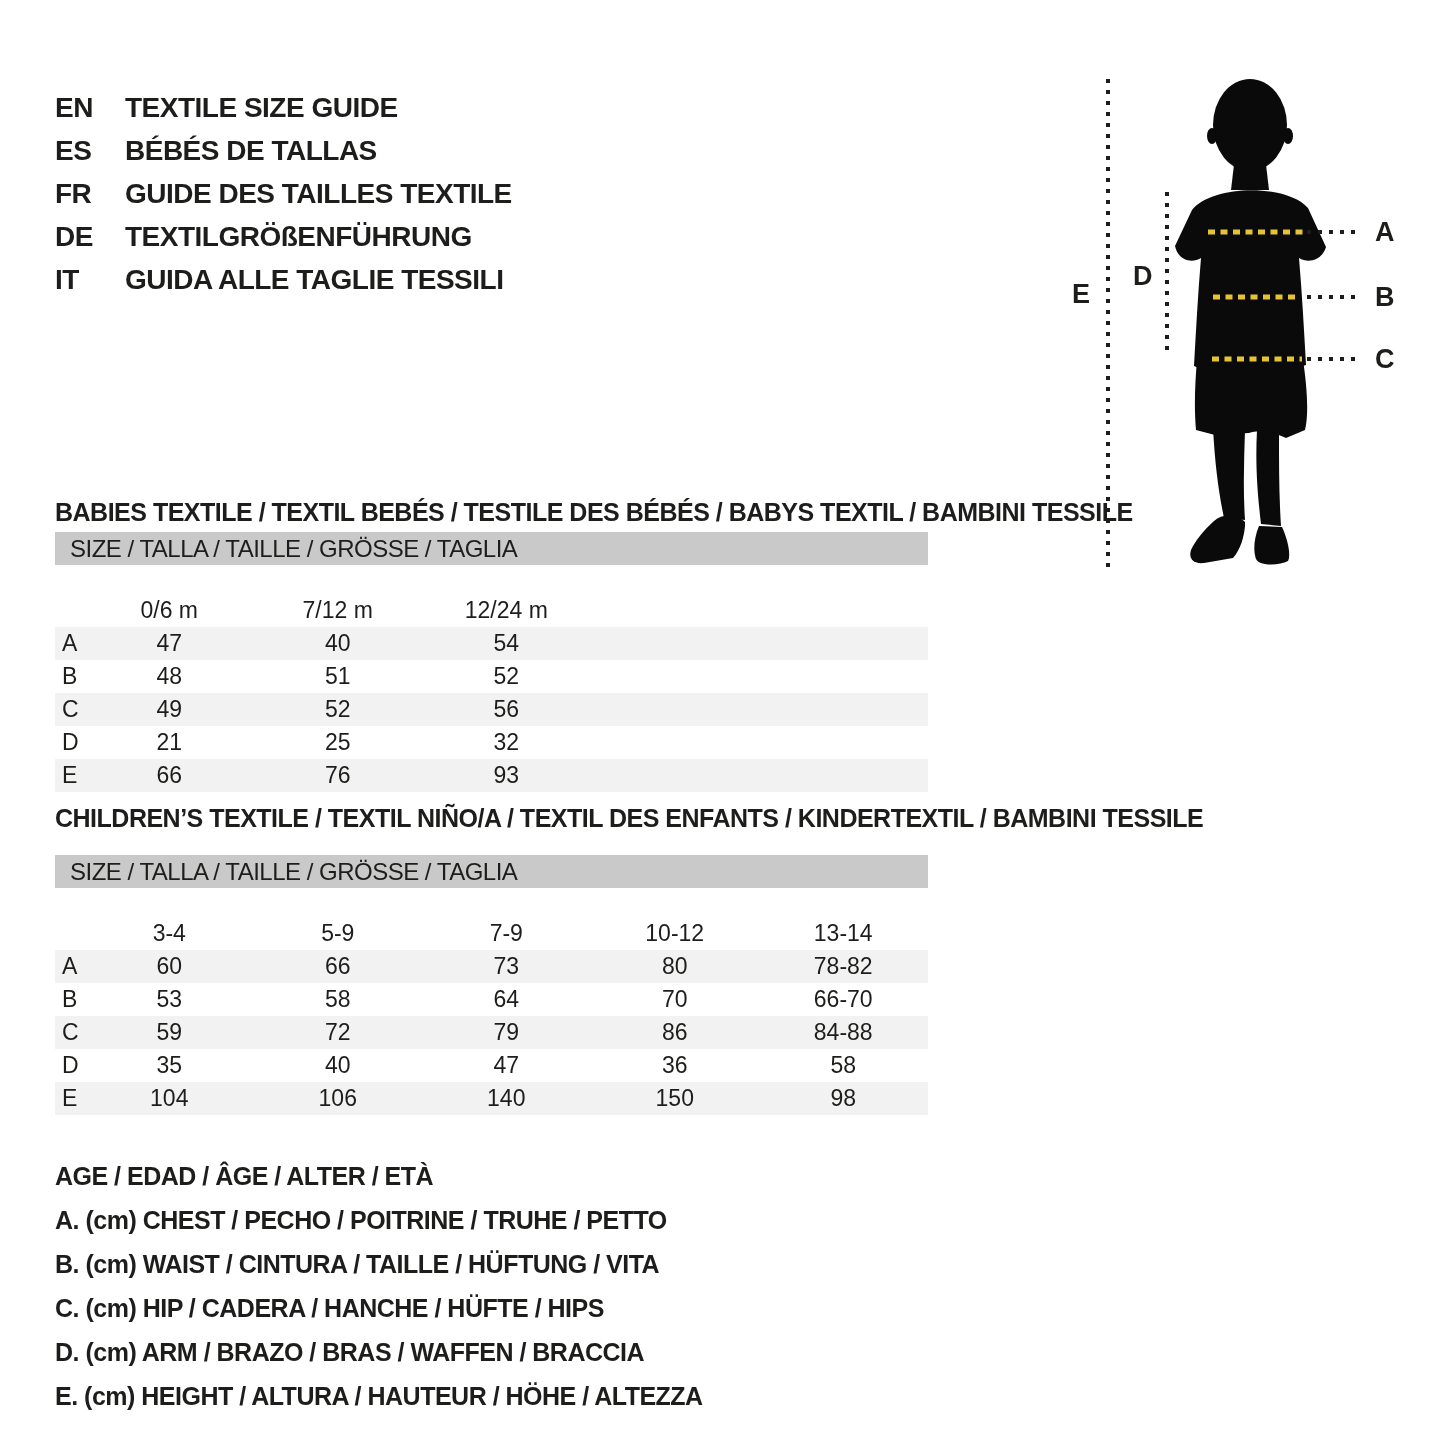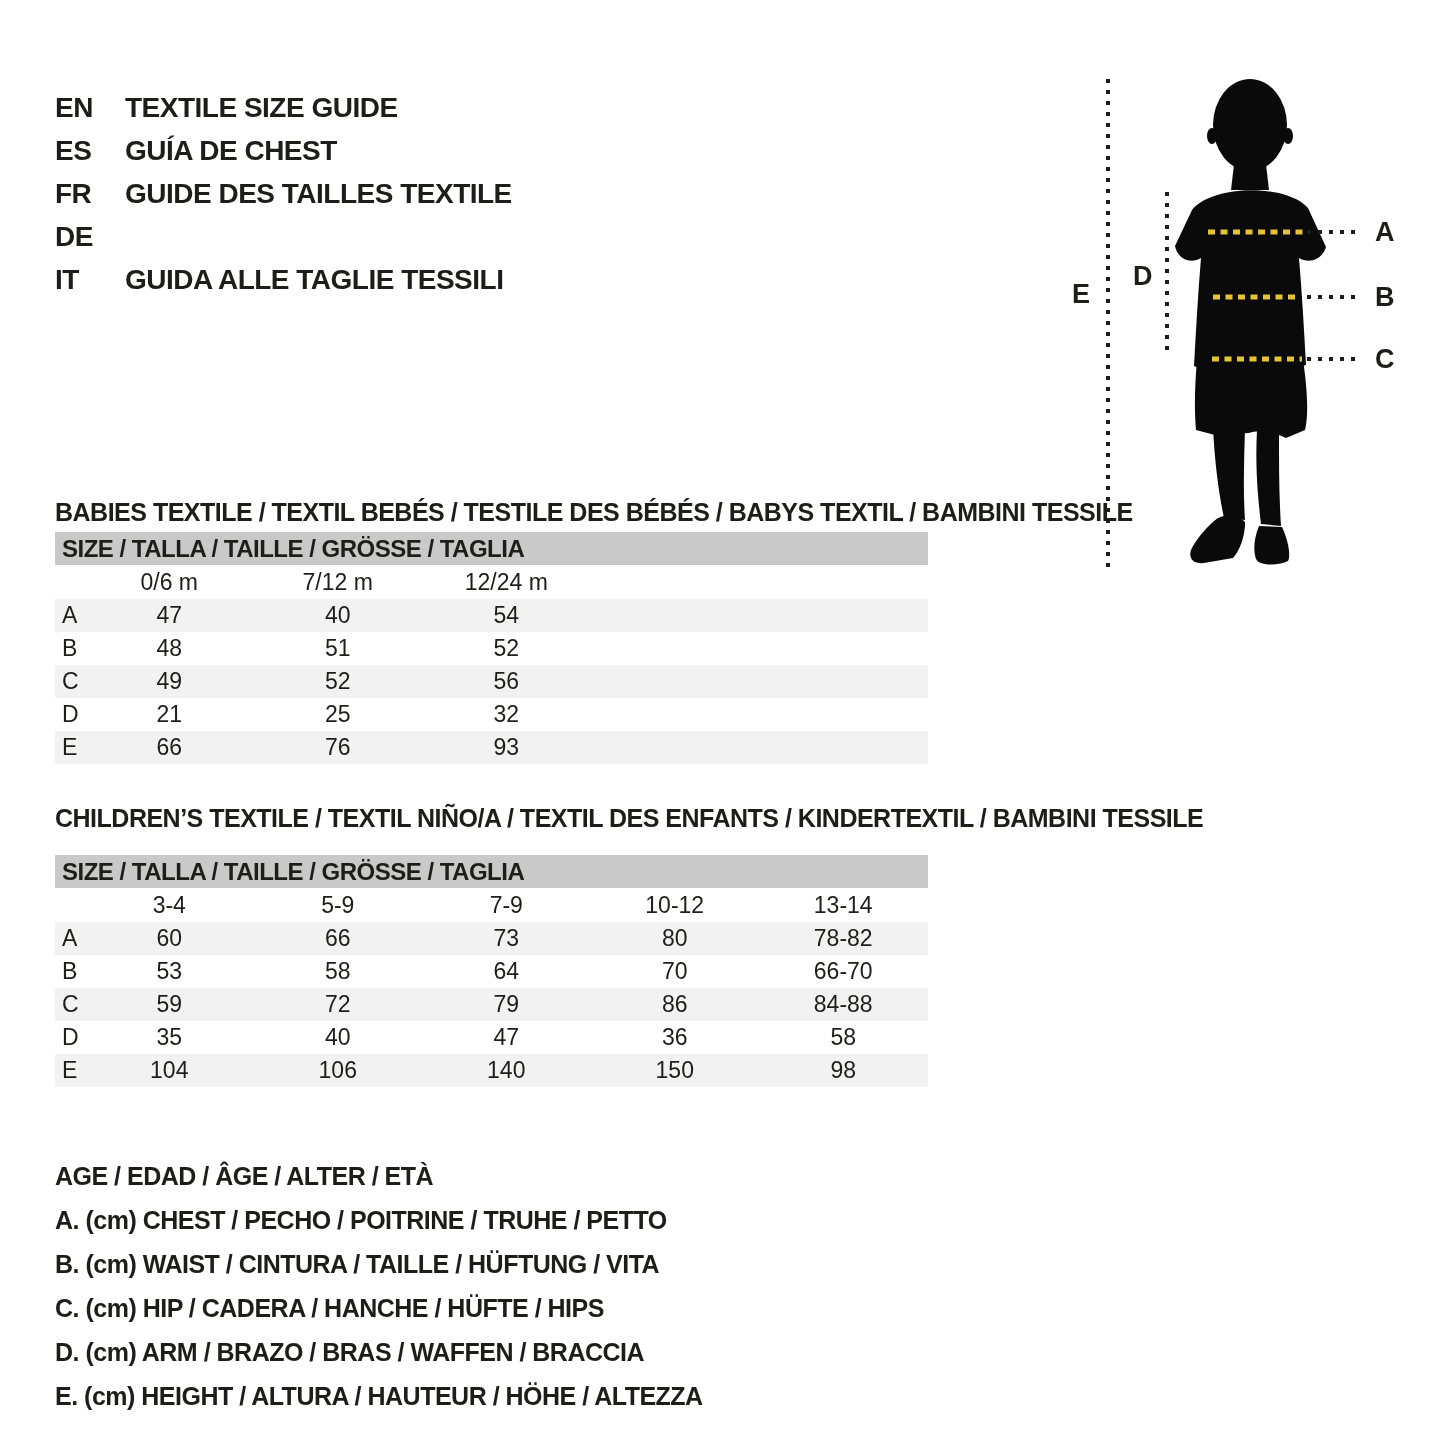--- a/index.html
+++ b/index.html
@@ -19,23 +19,23 @@
   
   .section-title{left:55px;font-weight:700;font-size:25px;letter-spacing:-0.5px;white-space:nowrap;}
   .babies-title{top:498px;}
   .children-title{top:804px;}
 
   
   .size-table{left:55px;width:873px;font-size:23px;}
   .babies-table{top:532px;}
   .children-table{top:855px;}
   .size-bar{height:33px;background:#c9c9c9;display:flex;align-items:center;
-    padding-left:7px;font-weight:700;font-size:24px;letter-spacing:-0.5px;box-sizing:border-box;}
+    padding-left:15px;font-weight:400;font-size:24px;letter-spacing:-0.5px;box-sizing:border-box;}
   .trow{display:flex;align-items:center;height:33px;}
-  .head-row{height:34px;}
+  .head-row{height:34px;margin-top:28px;}
   .trow.shade{background:#f2f2f2;}
   .cell{width:168.5px;flex:0 0 168.5px;text-align:center;}
   .cell.rlabel{width:30px;flex:0 0 30px;text-align:left;padding-left:7px;box-sizing:border-box;}
 
   
   .legend{left:55px;top:1134px;margin-top:20px;}
   .legend-line{height:44px;display:flex;align-items:center;
     font-weight:700;font-size:25px;letter-spacing:-0.5px;white-space:nowrap;}
 
   
@@ -49,28 +49,29 @@
 </head>
 <body>
 
 <div class="abs lang-header">
   <div class="lang-row">
     <span class="lang-code">EN</span>
     <span class="lang-title">TEXTILE SIZE GUIDE</span>
   </div>
   <div class="lang-row">
     <span class="lang-code">ES</span>
-    <span class="lang-title">GUÍA DE CHEST</span>
+    <span class="lang-title">BÉBÉS DE TALLAS</span>
   </div>
   <div class="lang-row">
     <span class="lang-code">FR</span>
     <span class="lang-title">GUIDE DES TAILLES TEXTILE</span>
   </div>
   <div class="lang-row">
     <span class="lang-code">DE</span>
+    <span class="lang-title">TEXTILGRÖßENFÜHRUNG</span>
   </div>
   <div class="lang-row">
     <span class="lang-code">IT</span>
     <span class="lang-title">GUIDA ALLE TAGLIE TESSILI</span>
   </div>
 </div>
 
 <svg class="abs figure-svg" width="360" height="530" viewBox="0 0 360 530" xmlns="http://www.w3.org/2000/svg">
 
   <line class="dot-line" x1="48" y1="19" x2="48" y2="508"></line>

